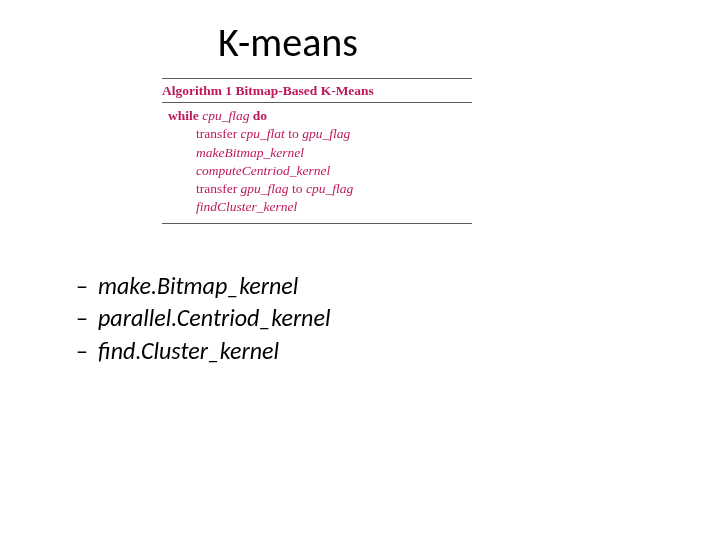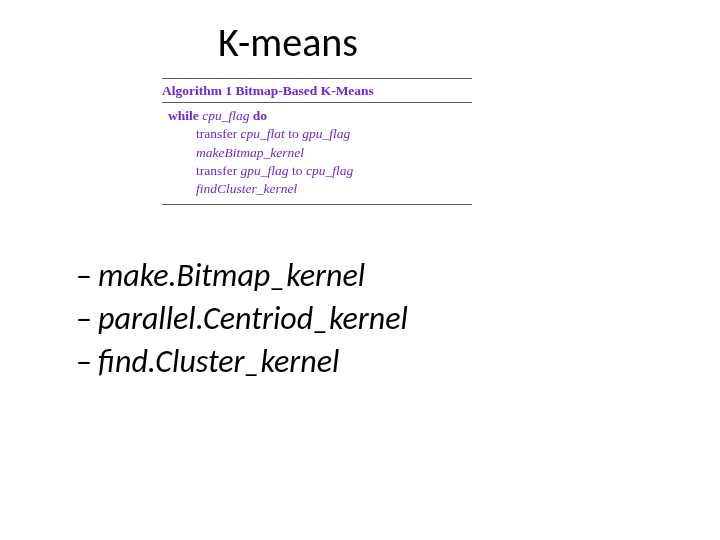--- a/index.html
+++ b/index.html
@@ -26,21 +26,21 @@
     text-align: center;
     font-size: 40px;
     font-weight: 400;
   }
   .algo-block {
     position: absolute;
     top: 78px;
     left: 162px;
     width: 310px;
     font-family: "Times New Roman", Times, serif;
-    color: #6d28d9;
+    color: #be185d;
     font-size: 13.5px;
     line-height: 1.35;
   }
   .algo-rule-top {
     border-top: 1.8px solid #5a5a5a;
     margin-bottom: 2px;
   }
   .algo-rule-mid {
     border-top: 1px solid #5a5a5a;
     margin: 1px 0 3px 0;
@@ -74,23 +74,23 @@
   }
   .lvl1::before {
     content: "•";
     position: absolute;
     left: 6px;
     top: 0;
     font-size: 24px;
     line-height: 32px;
   }
   .lvl2-group {
-    margin-top: 4px;
+    margin-top: 20px;
     padding-left: 54px;
-    font-size: 32px;
+    font-size: 24px;
   }
   .lvl2 {
     position: relative;
     padding-left: 22px;
     font-style: italic;
     line-height: 1.35;
   }
   .lvl2::before {
     content: "–";
     position: absolute;
@@ -118,20 +118,21 @@
         <span class="kw">while</span>
         <span> </span>
         <span class="it">cpu_flag</span>
         <span> </span>
         <span class="kw">do</span>
       </div>
       <span class="indent1">
         <span>transfer </span><span class="it">cpu_flat</span><span> to </span><span class="it">gpu_flag</span>
       </span>
       <span class="indent1 it">makeBitmap_kernel</span>
+      <span class="indent1 it">computeCentriod_kernel</span>
       <span class="indent1">
         <span>transfer </span><span class="it">gpu_flag</span><span> to </span><span class="it">cpu_flag</span>
       </span>
       <span class="indent1 it">findCluster_kernel</span>
     </div>
     <div class="algo-rule-bot"></div>
   </div>
 
   <div class="bullets">
     <div class="lvl2-group">

